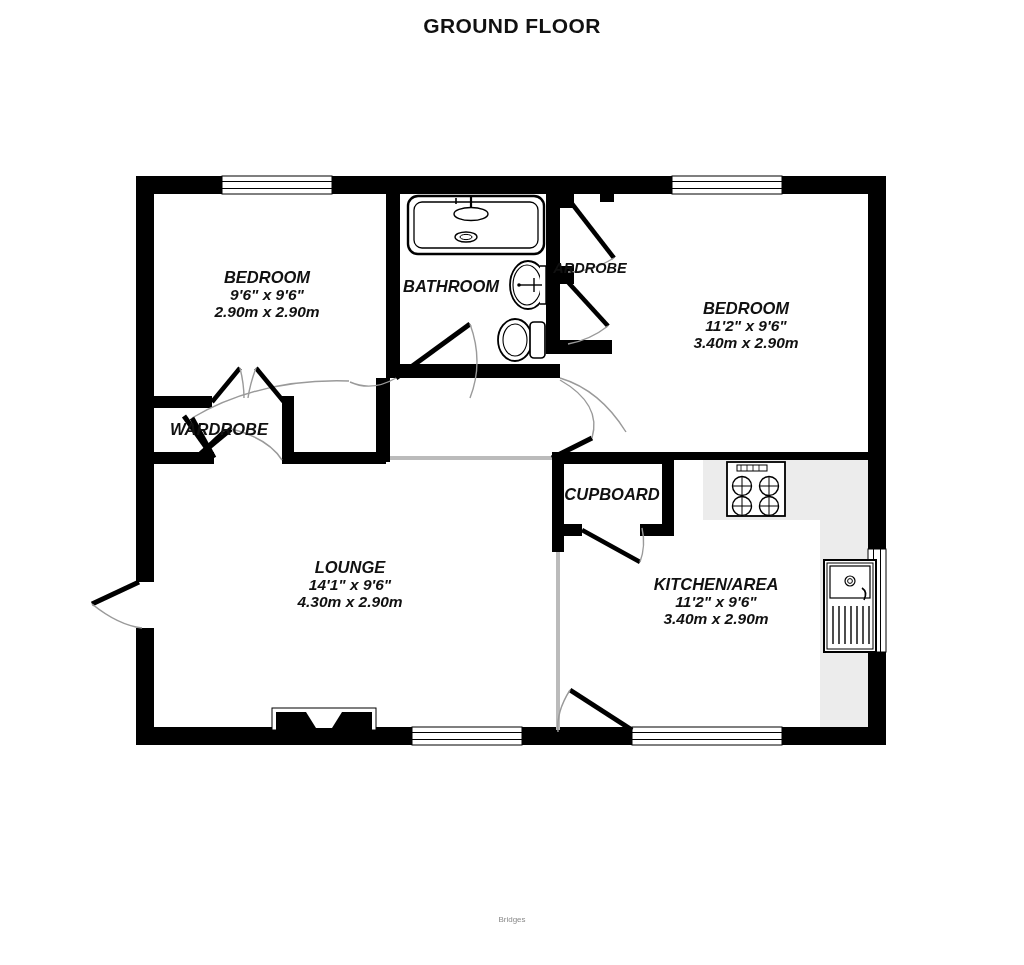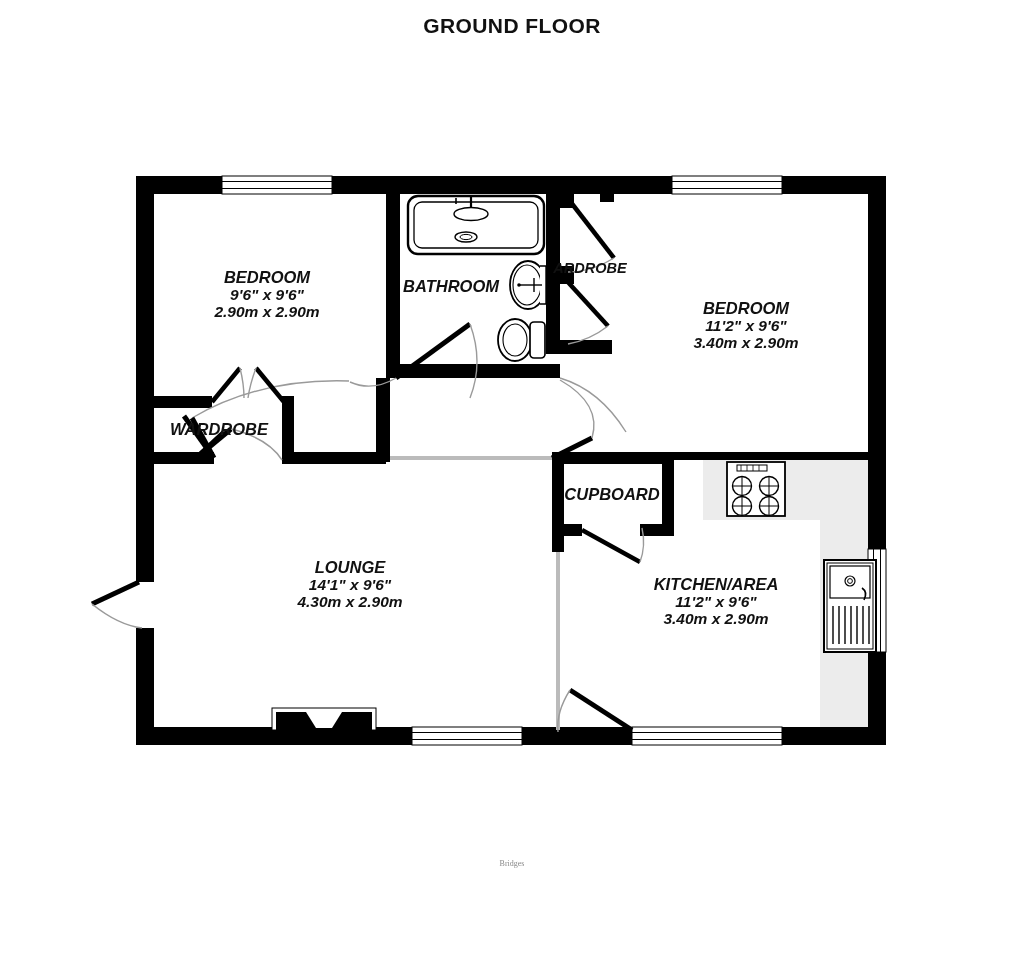--- a/index.html
+++ b/index.html
@@ -53,21 +53,21 @@
   .footer-credit {
     position: absolute;
     left: 0;
     width: 1024px;
     text-align: center;
     font-family: "Liberation Sans", sans-serif;
     font-size: 8px;
     color: #8a8a8a;
     line-height: 11px;
   }
-  .footer-credit.line1 { top: 858px; font-family: Liberation Serif, serif; }
+  .footer-credit.line1 { top: 914px; }
   .footer-credit.line2 { top: 921px; }
 </style>
 </head>
 <body>
 
 <div id="plan-root">
 
   <div class="plan-title">GROUND FLOOR</div>
 
   <svg id="floorplan-svg" viewBox="0 0 1024 965">

